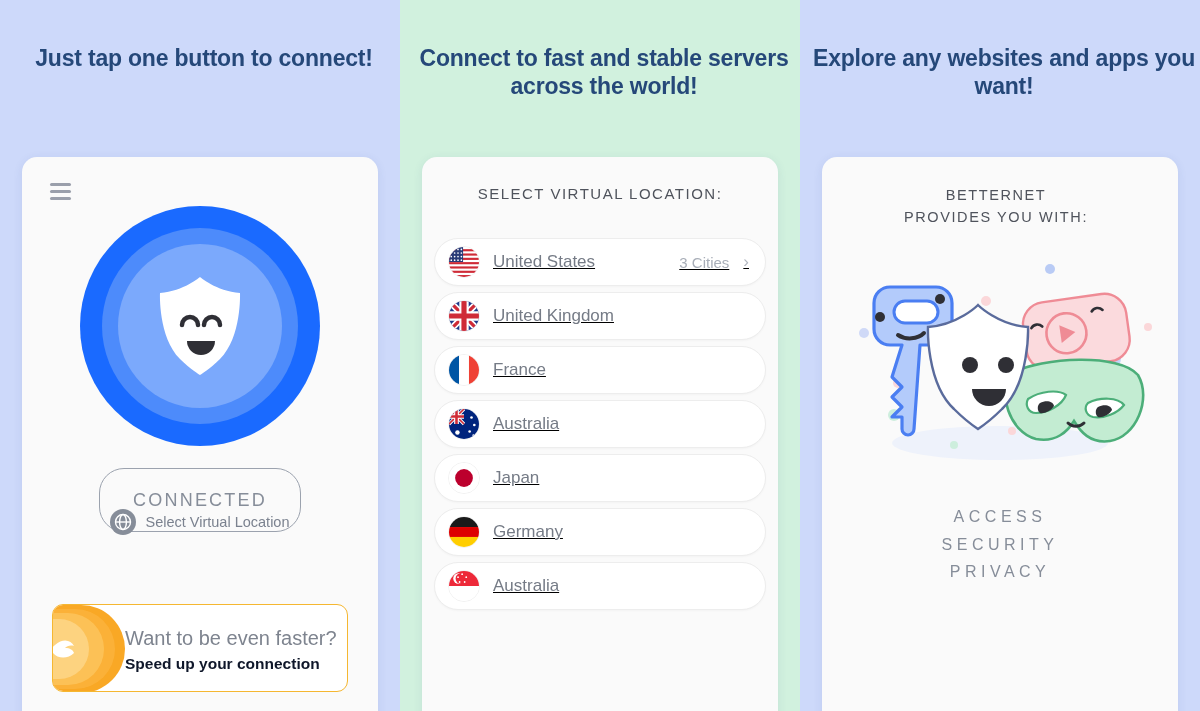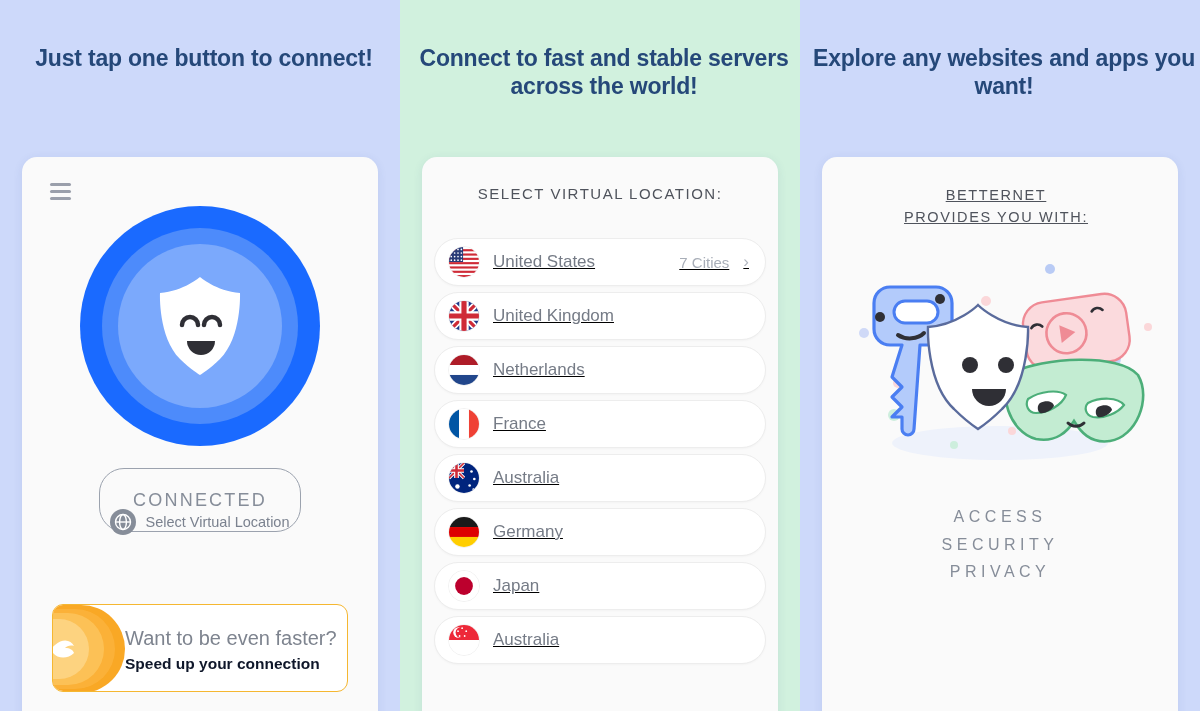--- a/index.html
+++ b/index.html
@@ -108,21 +108,21 @@
     border: 1px solid rgba(0,0,0,0.06);
   }
   .country-name { margin-left: 13px; font-size: 17px; color: #757b86; }
   .country-meta { margin-left: auto; font-size: 15px; color: #a8aeb8; }
   .chev { margin-left: 14px; color: #b3b8c2; font-size: 17px; }
 
   
   .brand-title {
     position: absolute; left: 0; right: 8px; top: 185px;
     text-align: center; font-size: 14.5px; letter-spacing: 1.6px;
-    color: #4f535c; line-height: 1.5; text-decoration: underline;
+    color: #4f535c; line-height: 1.5;
   }
   .hero { position: absolute; left: 836px; top: 255px; }
   .features {
     position: absolute; left: 0; right: 0; top: 503px;
     text-align: center; line-height: 27.5px;
   }
   .features div { font-size: 16px; letter-spacing: 4.5px; color: #868d99; }
 </style>
 </head>
 <body>
@@ -226,40 +226,32 @@
           <circle cx="2.4" cy="10.2" r="0.9" fill="#fff"></circle>
           <circle cx="6" cy="10.2" r="0.9" fill="#fff"></circle>
           <circle cx="9.6" cy="10.2" r="0.9" fill="#fff"></circle>
           <circle cx="13.200000000000001" cy="10.2" r="0.9" fill="#fff"></circle>
           <circle cx="2.4" cy="13.999999999999998" r="0.9" fill="#fff"></circle>
           <circle cx="6" cy="13.999999999999998" r="0.9" fill="#fff"></circle>
           <circle cx="9.6" cy="13.999999999999998" r="0.9" fill="#fff"></circle>
           <circle cx="13.200000000000001" cy="13.999999999999998" r="0.9" fill="#fff"></circle>
   </svg></span>
       <span class="country-name">United States</span>
-      <span class="country-meta">7 Cities</span>
+      <span class="country-meta">3 Cities</span>
       <span class="chev">›</span>
     </div>
     <div class="country-row">
       <span class="flag"><svg viewBox="0 0 32 32">
           <rect width="32" height="32" fill="#1f3a8a"></rect>
     <path d="M0 0 L32 32 M32 0 L0 32" stroke="#fff" stroke-width="7"></path>
     <path d="M0 0 L32 32 M32 0 L0 32" stroke="#cf2b37" stroke-width="3.5"></path>
     <path d="M16 0 V32 M0 16 H32" stroke="#fff" stroke-width="10"></path>
     <path d="M16 0 V32 M0 16 H32" stroke="#cf2b37" stroke-width="5.5"></path>
         </svg></span>
       <span class="country-name">United Kingdom</span>
-    </div>
-    <div class="country-row">
-      <span class="flag"><svg viewBox="0 0 32 32">
-          <rect width="32" height="10.7" fill="#ae1c28"></rect>
-    <rect y="10.7" width="32" height="10.6" fill="#fff"></rect>
-          <rect y="21.3" width="32" height="10.7" fill="#21468b"></rect>
-        </svg></span>
-      <span class="country-name">Netherlands</span>
     </div>
     <div class="country-row">
       <span class="flag"><svg viewBox="0 0 32 32">
           <rect width="10.7" height="32" fill="#0055a4"></rect>
     <rect x="10.7" width="10.6" height="32" fill="#fff"></rect>
           <rect x="21.3" width="10.7" height="32" fill="#ef4135"></rect>
         </svg></span>
       <span class="country-name">France</span>
     </div>
     <div class="country-row">
@@ -274,32 +266,32 @@
     <circle cx="9" cy="25" r="2.4" fill="#fff"></circle>
           <circle cx="24" cy="9" r="1.4" fill="#fff"></circle>
     <circle cx="27" cy="17" r="1.4" fill="#fff"></circle>
           <circle cx="22" cy="24" r="1.4" fill="#fff"></circle>
     <circle cx="26" cy="28" r="1.1" fill="#fff"></circle>
         </svg></span>
       <span class="country-name">Australia</span>
     </div>
     <div class="country-row">
       <span class="flag"><svg viewBox="0 0 32 32">
+          <rect width="32" height="32" fill="#fff"></rect>
+    <circle cx="16" cy="16" r="9.5" fill="#bc002d"></circle>
+        </svg></span>
+      <span class="country-name">Japan</span>
+    </div>
+    <div class="country-row">
+      <span class="flag"><svg viewBox="0 0 32 32">
           <rect width="32" height="10.7" fill="#1a1a1a"></rect>
     <rect y="10.7" width="32" height="10.6" fill="#dd0000"></rect>
           <rect y="21.3" width="32" height="10.7" fill="#ffce00"></rect>
         </svg></span>
       <span class="country-name">Germany</span>
-    </div>
-    <div class="country-row">
-      <span class="flag"><svg viewBox="0 0 32 32">
-          <rect width="32" height="32" fill="#fff"></rect>
-    <circle cx="16" cy="16" r="9.5" fill="#bc002d"></circle>
-        </svg></span>
-      <span class="country-name">Japan</span>
     </div>
     <div class="country-row">
       <span class="flag"><svg viewBox="0 0 32 32">
           <rect width="32" height="16" fill="#ed2939"></rect>
     <rect y="16" width="32" height="16" fill="#fff"></rect>
     <circle cx="10" cy="8" r="5.5" fill="#fff"></circle>
           <circle cx="12.5" cy="8" r="5.5" fill="#ed2939"></circle>
     <circle cx="14" cy="3.4000000000000004" r="0.95" fill="#fff"></circle>
           <circle cx="18.374859974957705" cy="6.578521825875242" r="0.95" fill="#fff"></circle>
           <circle cx="16.703812160545375" cy="11.721478174124758" r="0.95" fill="#fff"></circle>

